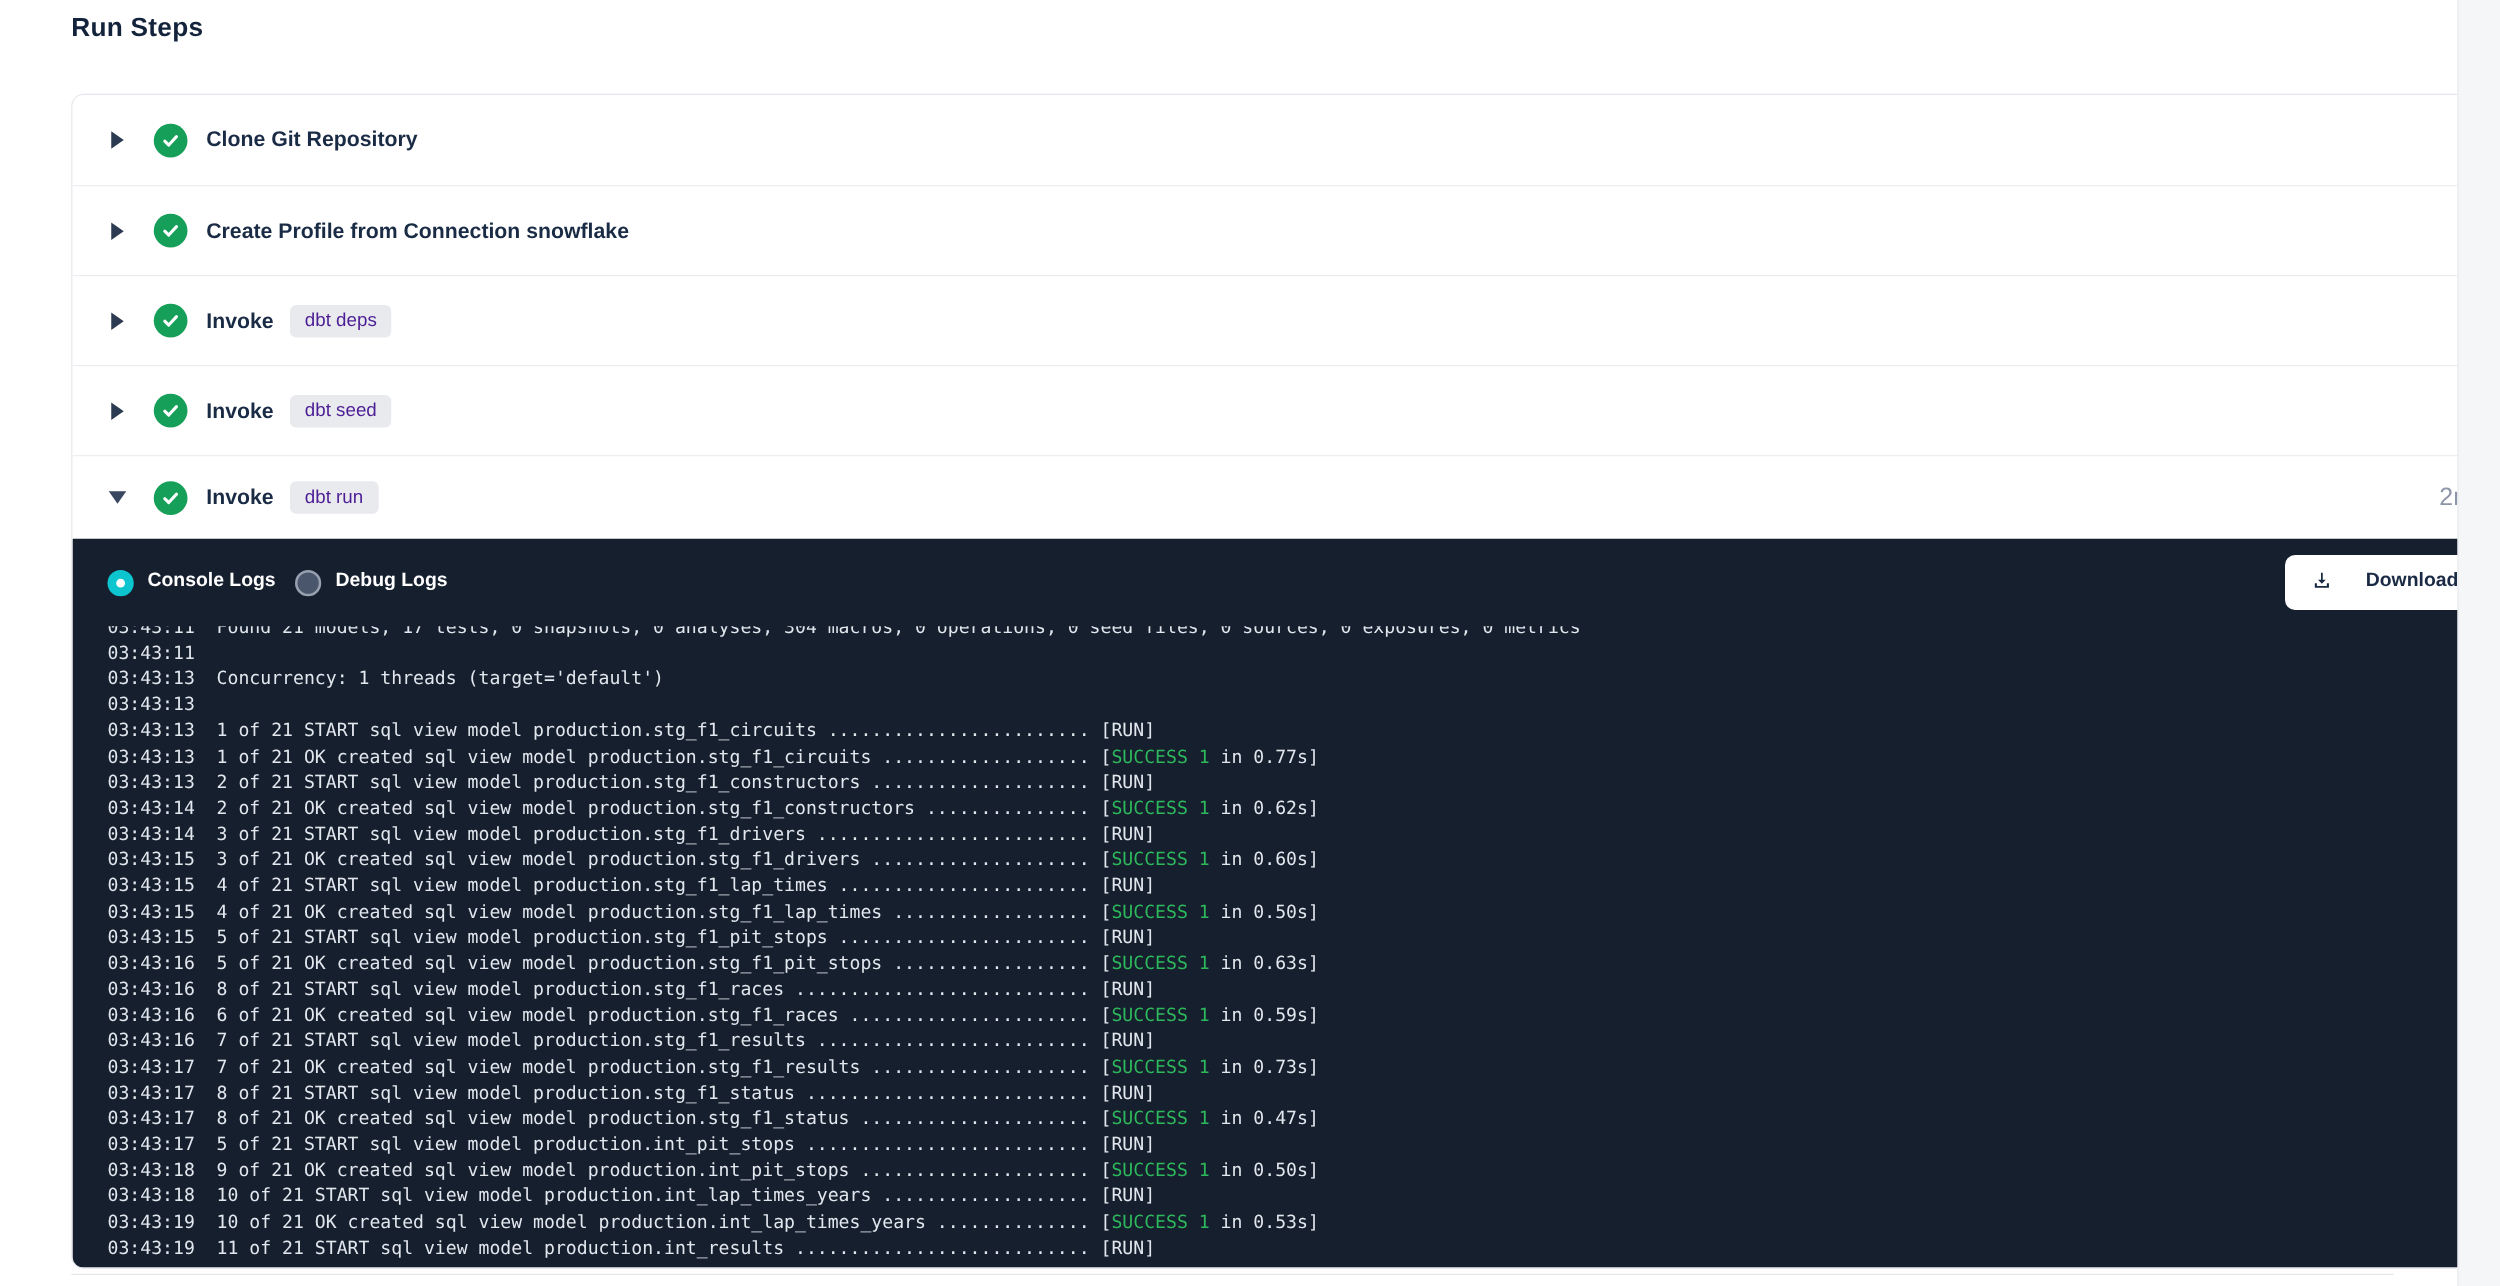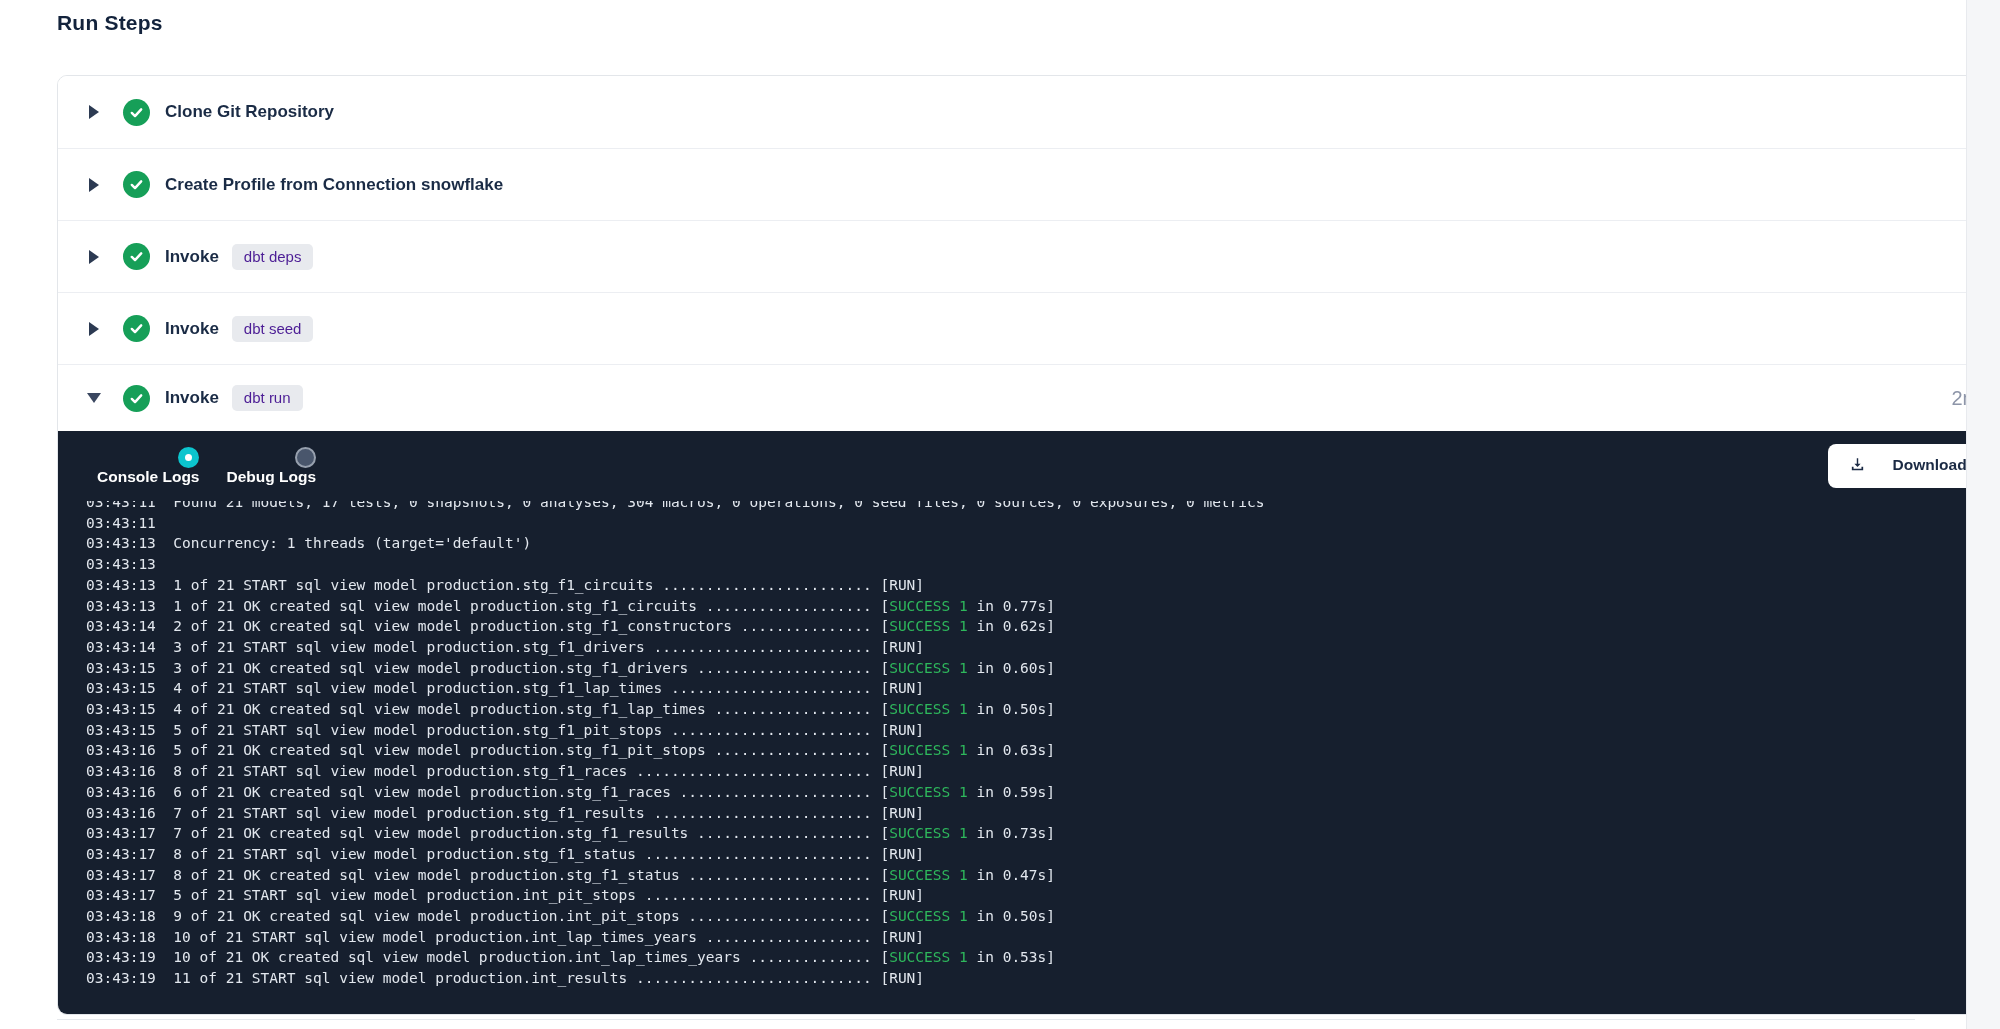--- a/index.html
+++ b/index.html
@@ -31,21 +31,21 @@
   .check { width:27px; height:27px; border-radius:50%; background:#169f58;
            margin-right:15px; flex:0 0 auto; display:flex; align-items:center; justify-content:center; }
 
   .step-label { font-size:17px; font-weight:bold; color:#1a2b45; }
   .cmd-badge { margin-left:13px; background:#e8eaee; color:#4c1d95; border-radius:5px;
                padding:4px 12px 5px; font-family:Liberation Sans, sans-serif; font-size:15px; }
   .duration { margin-left:auto; font-size:20px; color:#8d95a8; }
 
   .log-panel { position:relative; height:583px; background:#161f2e; }
   .log-header { height:70px; display:flex; align-items:center; padding:0 13px 0 28px; }
-  .radio-group { display:flex; align-items:flex-end; cursor:pointer;flex-direction:column; }
+  .radio-group { display:flex; align-items:flex-start; cursor:pointer; }
   .radio-group + .radio-group { margin-left:16px; }
   .radio { width:21px; height:21px; border-radius:50%; flex:0 0 auto; }
   .radio.on { background:#0cc5ce; position:relative; }
   .radio.on::after { content:""; position:absolute; left:7px; top:7px; width:7px; height:7px;
                      border-radius:50%; background:#ffffff; }
   .radio.off { background:#49566c; border:2px solid #97a0ae; }
   .radio-label { margin-left:11px; color:#ffffff; font-weight:bold; font-size:15.5px; }
 
   .dl-btn { margin-left:auto; height:44px; background:#ffffff; border:none; border-radius:8px;
             display:flex; gap:27px; padding:12px 21px; cursor:pointer;
@@ -165,20 +165,21 @@
         </button>
       </div>
 
       <div class="log-scroll">
           <div class="log-line"><span>03:43:11  Found 21 models, 17 tests, 0 snapshots, 0 analyses, 304 macros, 0 operations, 0 seed files, 0 sources, 0 exposures, 0 metrics</span></div>
           <div class="log-line"><span>03:43:11</span></div>
           <div class="log-line"><span>03:43:13  Concurrency: 1 threads (target='default')</span></div>
           <div class="log-line"><span>03:43:13</span></div>
           <div class="log-line"><span>03:43:13  1 of 21 START sql view model production.stg_f1_circuits ........................</span><span> </span><span>[RUN]</span></div>
           <div class="log-line"><span>03:43:13  1 of 21 OK created sql view model production.stg_f1_circuits ...................</span><span> </span><span>[</span><span class="grn">SUCCESS 1</span><span> in 0.77s]</span></div>
+          <div class="log-line"><span>03:43:13  2 of 21 START sql view model production.stg_f1_constructors ....................</span><span> </span><span>[RUN]</span></div>
           <div class="log-line"><span>03:43:14  2 of 21 OK created sql view model production.stg_f1_constructors ...............</span><span> </span><span>[</span><span class="grn">SUCCESS 1</span><span> in 0.62s]</span></div>
           <div class="log-line"><span>03:43:14  3 of 21 START sql view model production.stg_f1_drivers .........................</span><span> </span><span>[RUN]</span></div>
           <div class="log-line"><span>03:43:15  3 of 21 OK created sql view model production.stg_f1_drivers ....................</span><span> </span><span>[</span><span class="grn">SUCCESS 1</span><span> in 0.60s]</span></div>
           <div class="log-line"><span>03:43:15  4 of 21 START sql view model production.stg_f1_lap_times .......................</span><span> </span><span>[RUN]</span></div>
           <div class="log-line"><span>03:43:15  4 of 21 OK created sql view model production.stg_f1_lap_times ..................</span><span> </span><span>[</span><span class="grn">SUCCESS 1</span><span> in 0.50s]</span></div>
           <div class="log-line"><span>03:43:15  5 of 21 START sql view model production.stg_f1_pit_stops .......................</span><span> </span><span>[RUN]</span></div>
           <div class="log-line"><span>03:43:16  5 of 21 OK created sql view model production.stg_f1_pit_stops ..................</span><span> </span><span>[</span><span class="grn">SUCCESS 1</span><span> in 0.63s]</span></div>
           <div class="log-line"><span>03:43:16  8 of 21 START sql view model production.stg_f1_races ...........................</span><span> </span><span>[RUN]</span></div>
           <div class="log-line"><span>03:43:16  6 of 21 OK created sql view model production.stg_f1_races ......................</span><span> </span><span>[</span><span class="grn">SUCCESS 1</span><span> in 0.59s]</span></div>
           <div class="log-line"><span>03:43:16  7 of 21 START sql view model production.stg_f1_results .........................</span><span> </span><span>[RUN]</span></div>

